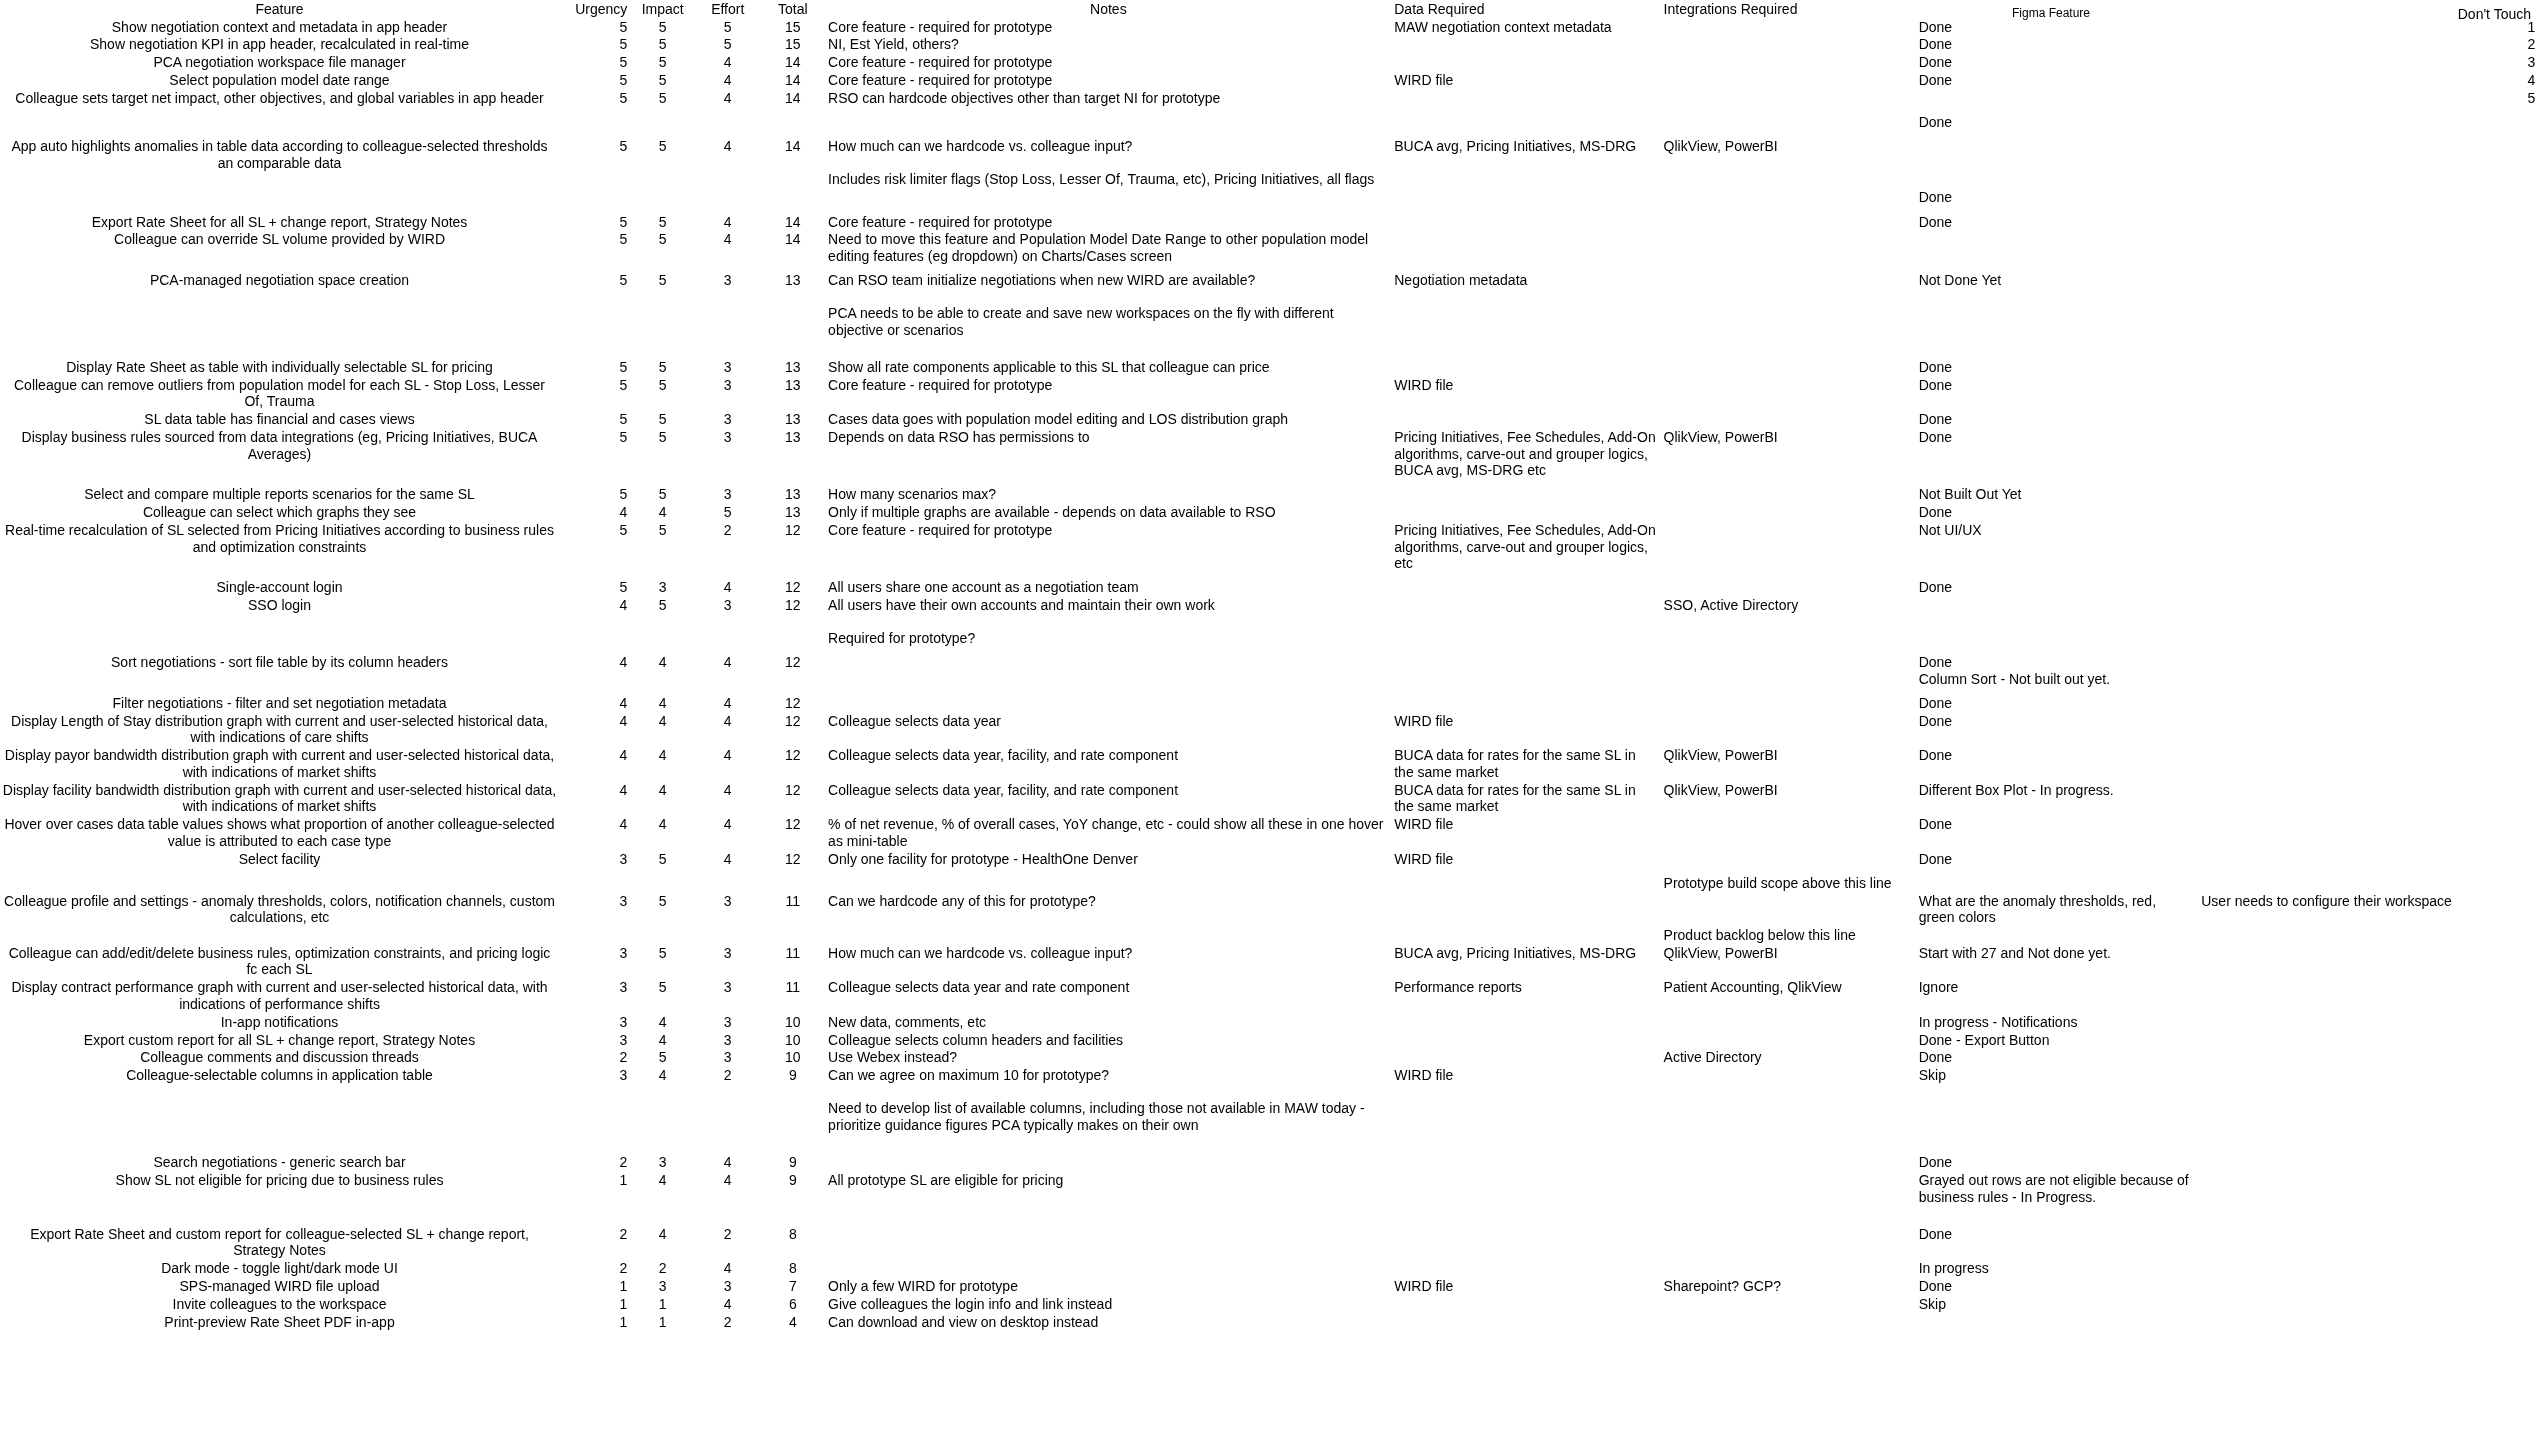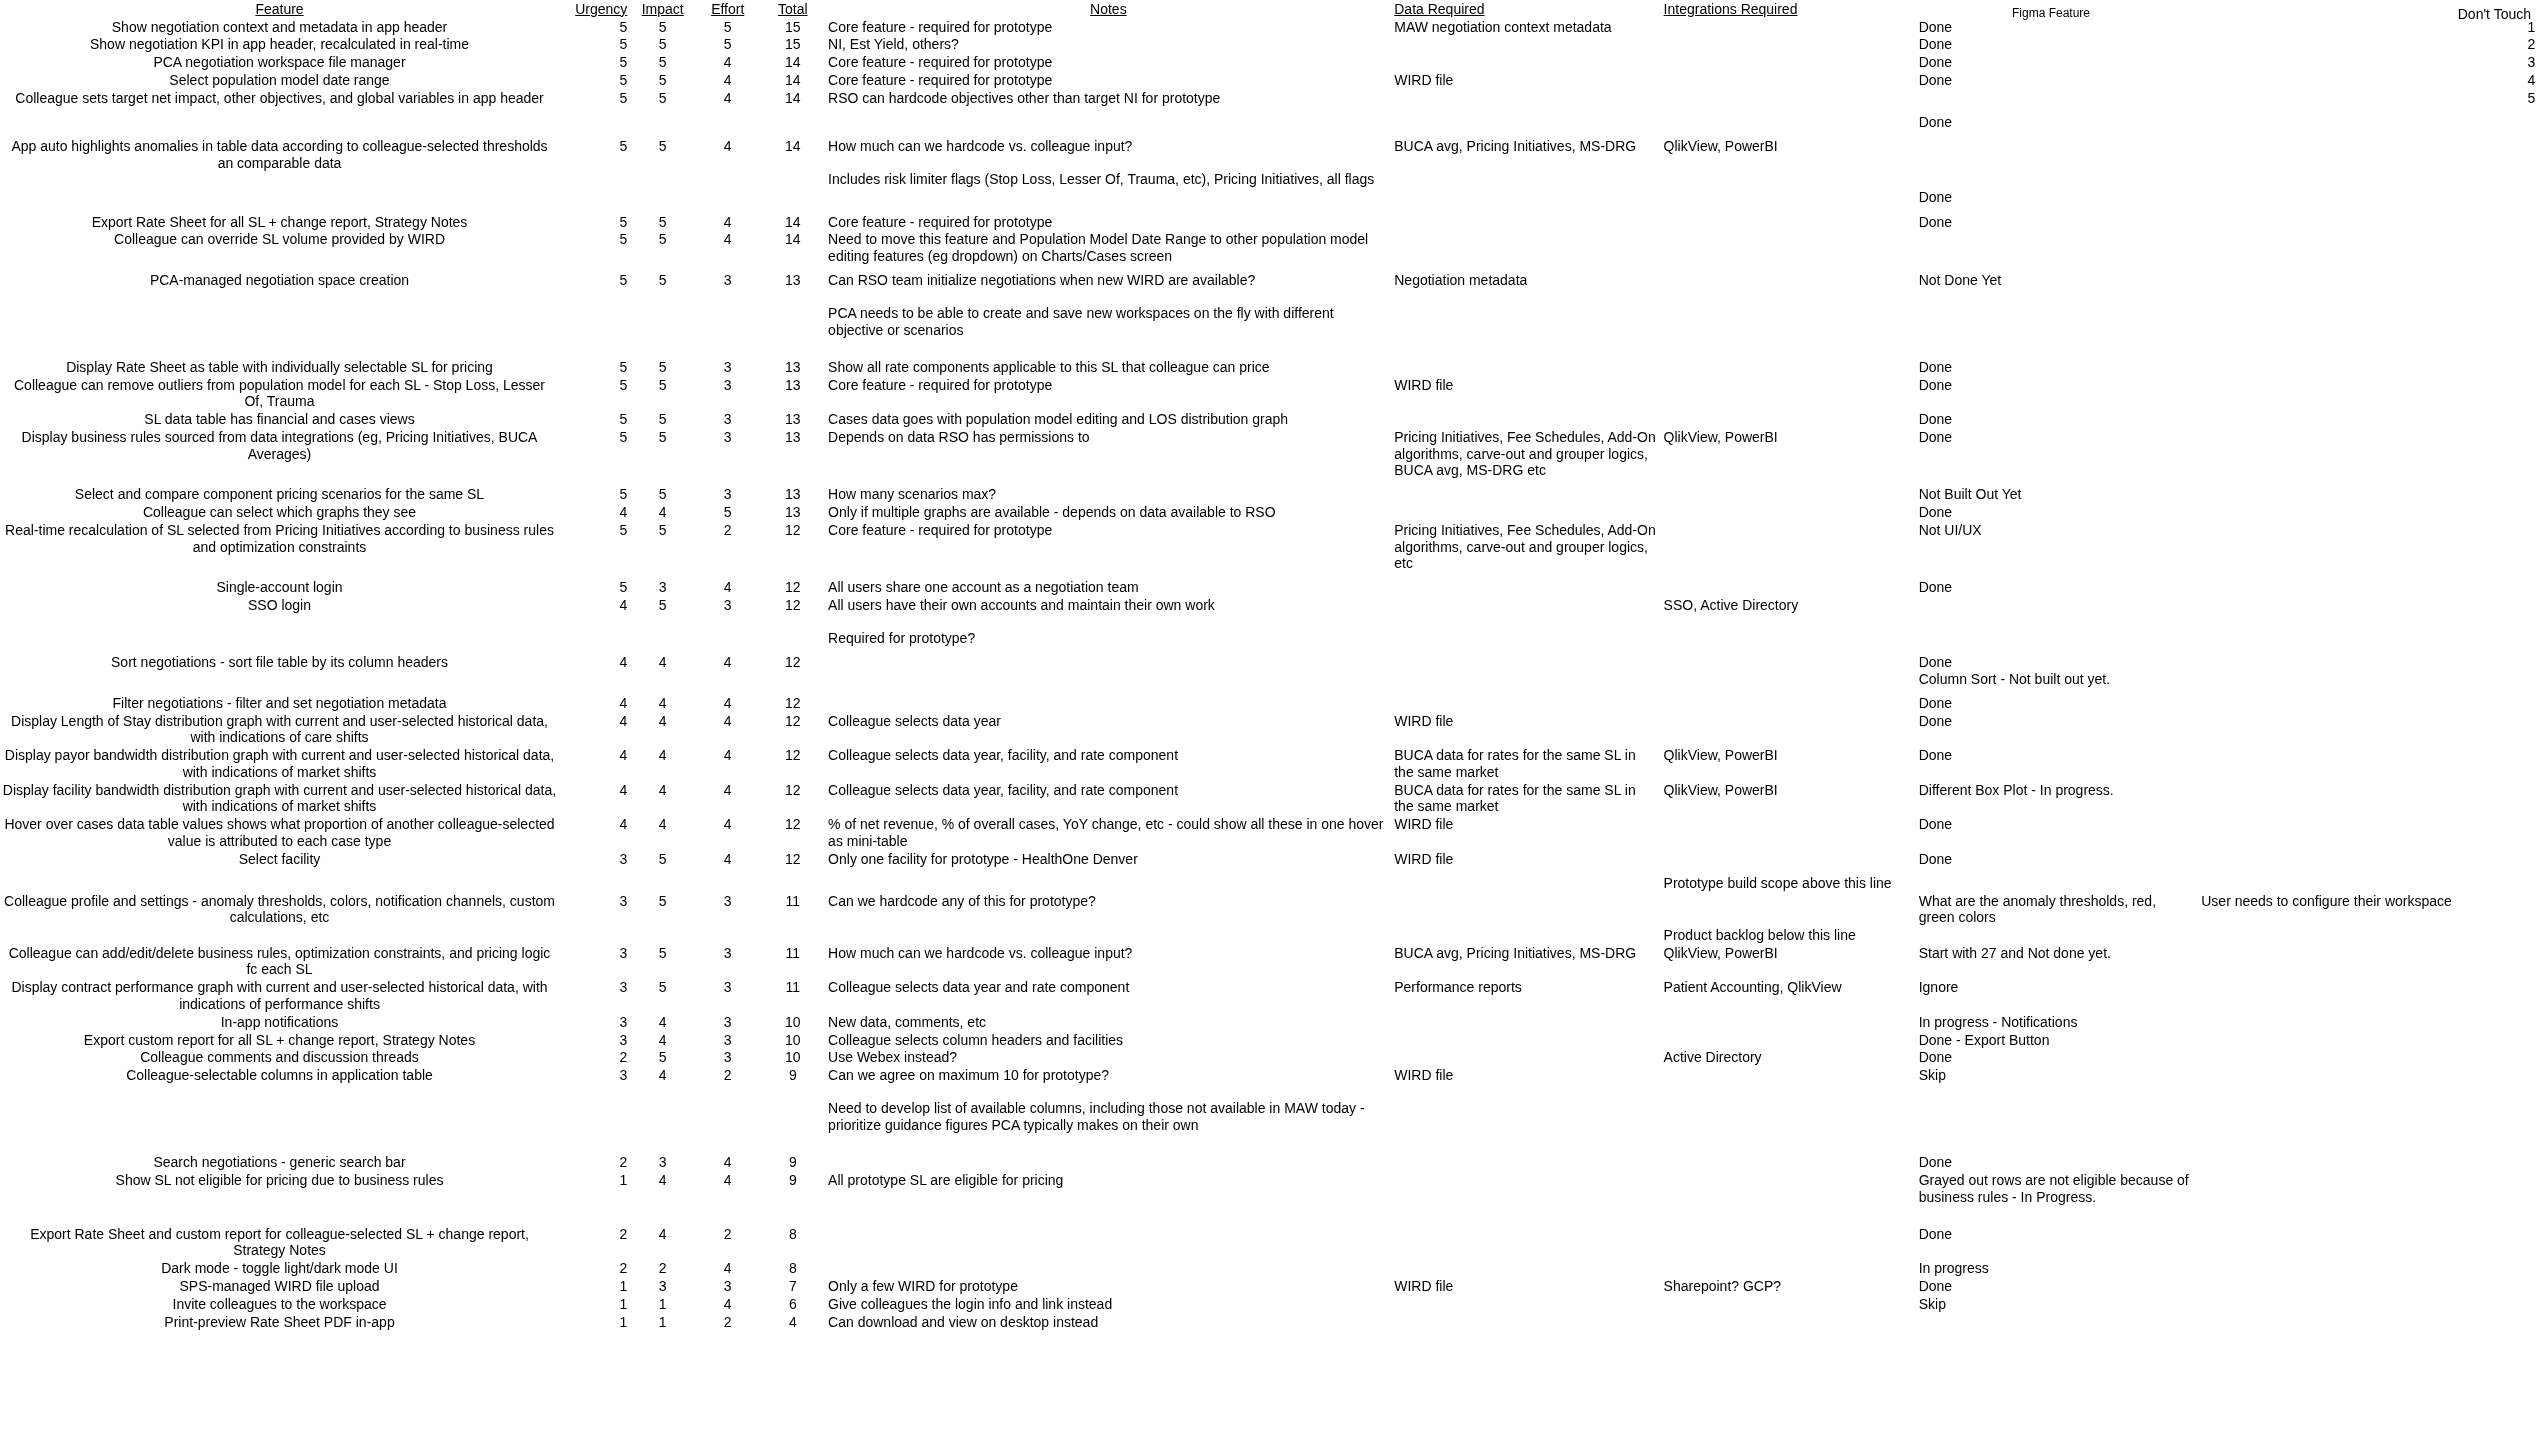--- a/index.html
+++ b/index.html
@@ -29,21 +29,20 @@
   table.grid td, table.grid th {
     vertical-align: top;
     padding: 0.7px 2.8px 0.7px 2.8px;
     border: none;
     overflow: visible;
   }
   thead th {
     font-weight: normal;
     font-size: 14px;
     padding-bottom: 7px;
-    text-decoration: underline;
   }
   .c-feature   { width: 550px; text-align: center; padding-left: 7px; }
   .c-urg       { width: 70px; text-align: right; }
   .c-imp       { width: 64px;  text-align: center; }
   .c-eff       { width: 64px;  text-align: center; }
   .c-tot       { width: 64px;  text-align: center; }
   .c-notes     { width: 557px; text-align: left; padding-left: 18px; }
   .c-data      { width: 265px; text-align: left; }
   .c-integ     { width: 251px; text-align: left; margin-left: 43px; }
   .c-figma     { width: 278px; text-align: left; }
@@ -303,21 +302,21 @@
           <td class="c-notes">Depends on data RSO has permissions to</td>
           <td class="c-data">Pricing Initiatives, Fee Schedules, Add-On algorithms, carve-out and grouper logics, BUCA avg, MS-DRG etc</td>
           <td class="c-integ">QlikView, PowerBI</td>
           <td class="c-figma">Done</td>
           <td class="c-dont"></td>
         </tr>
         <tr class="spacer-sm">
           <td colspan="10"></td>
         </tr>
         <tr>
-          <td class="c-feature">Select and compare component pricing scenarios for the same SL</td>
+          <td class="c-feature">Select and compare multiple reports scenarios for the same SL</td>
           <td class="c-urg">5</td>
           <td class="c-imp">5</td>
           <td class="c-eff">3</td>
           <td class="c-tot">13</td>
           <td class="c-notes">How many scenarios max?</td>
           <td class="c-data"></td>
           <td class="c-integ"></td>
           <td class="c-figma">Not Built Out Yet</td>
           <td class="c-dont"></td>
         </tr>

